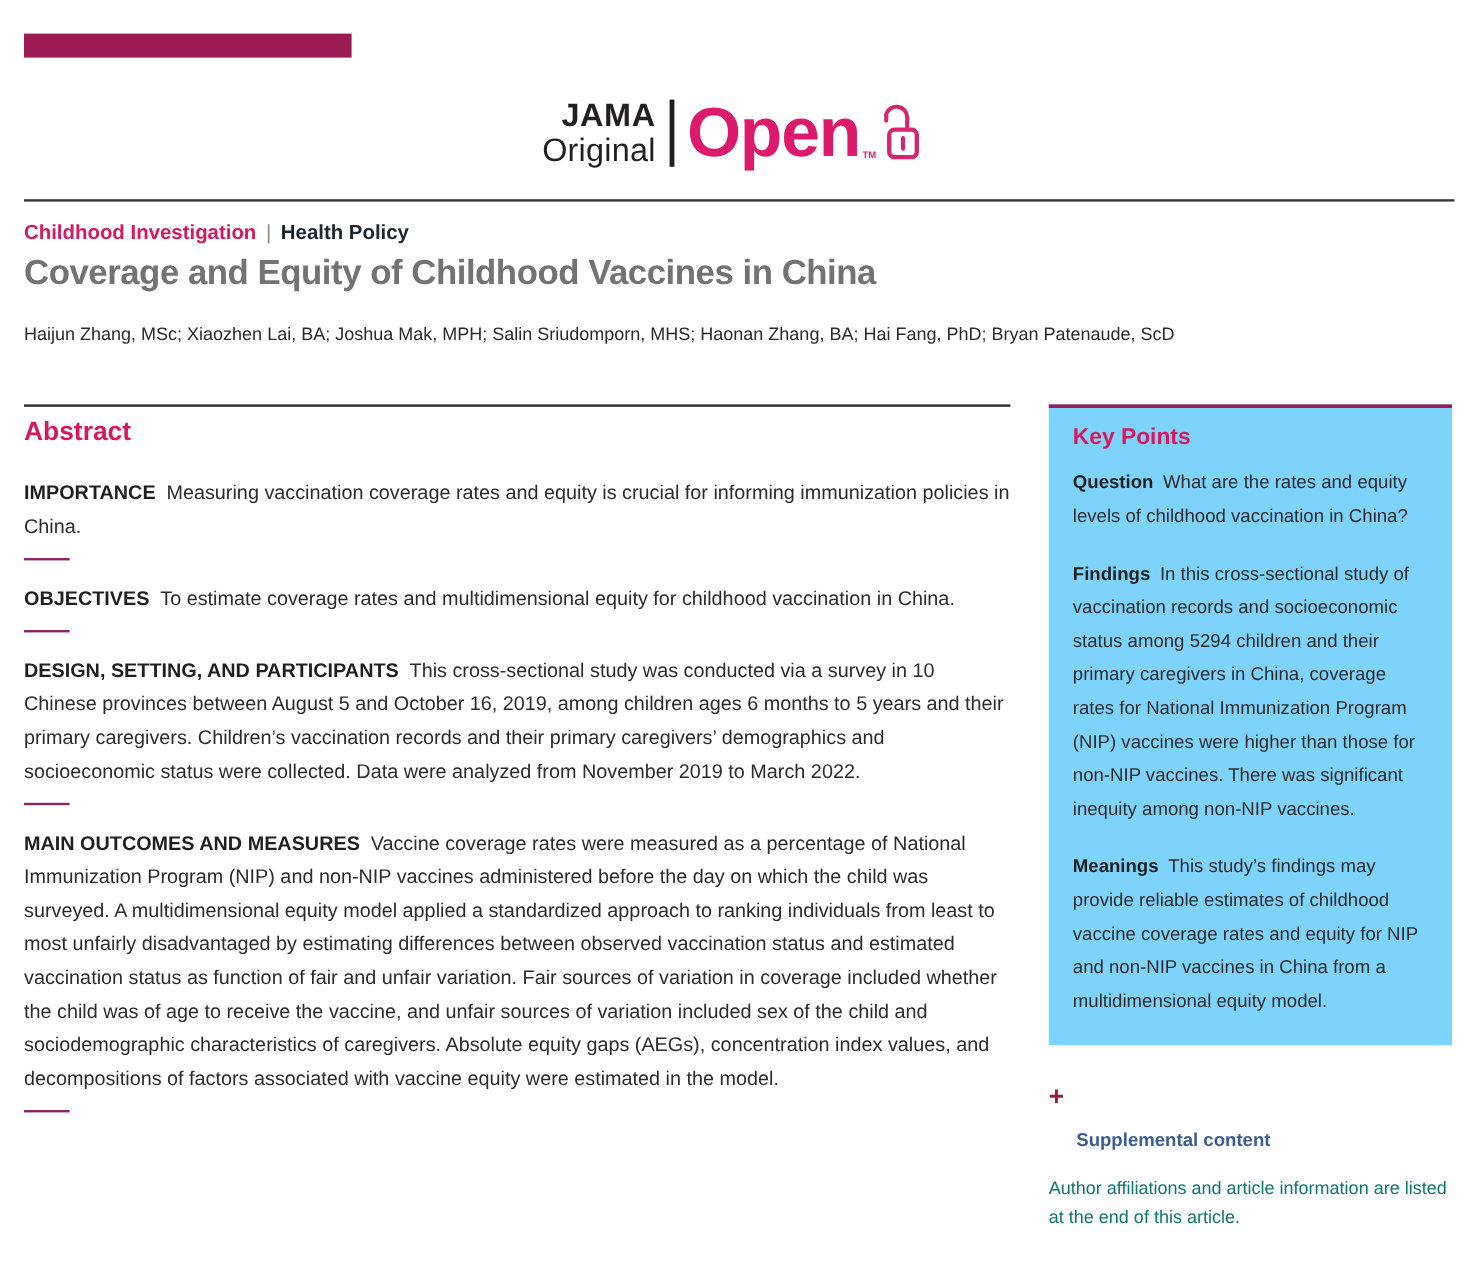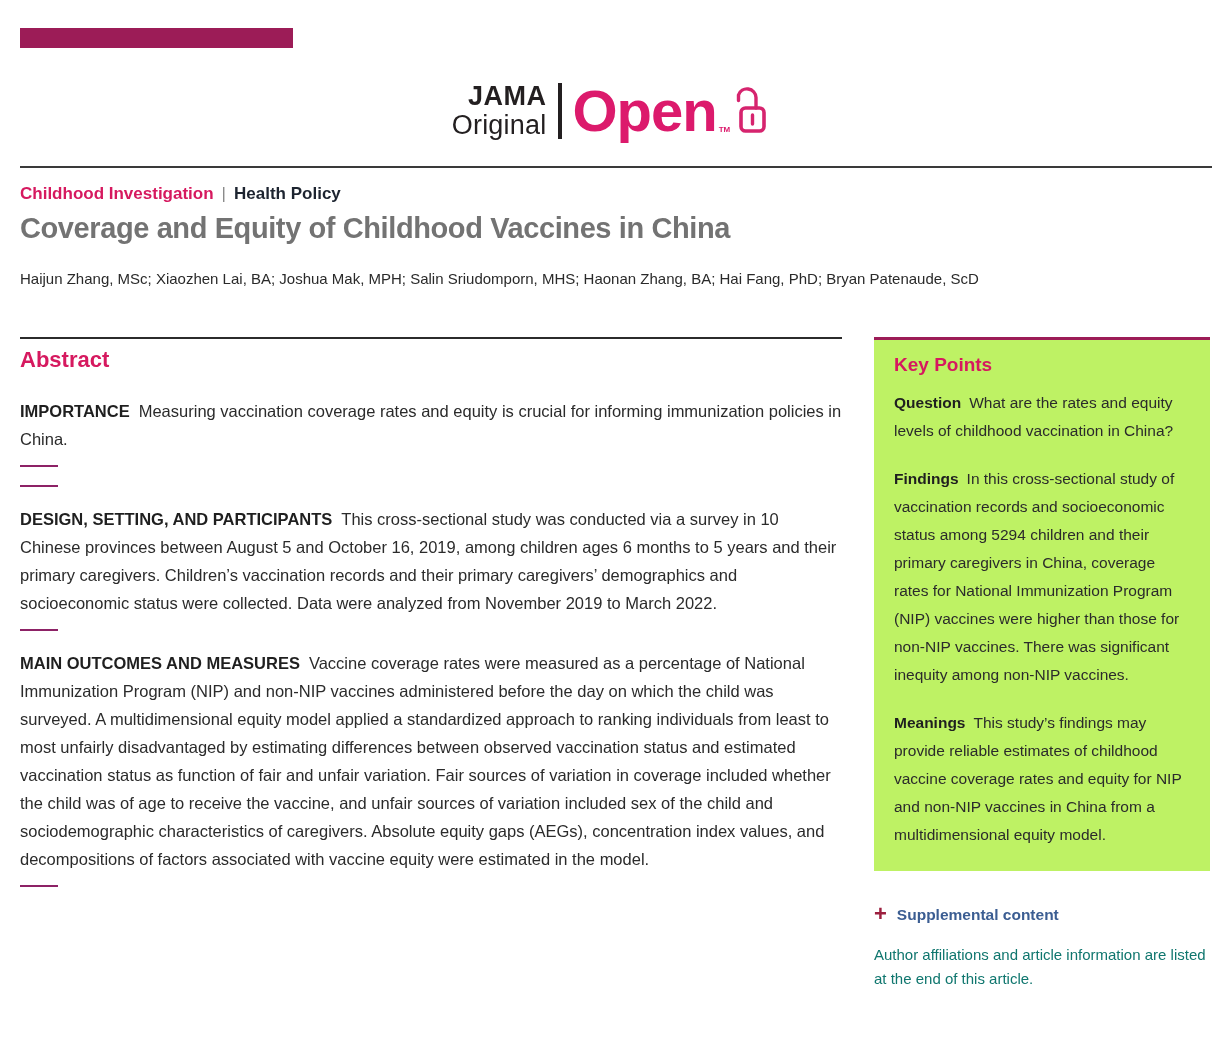--- a/index.html
+++ b/index.html
@@ -40,29 +40,29 @@
   .main { margin-top: 50px; display: grid; grid-template-columns: 822px 336px; column-gap: 32px; align-items: start; }
 
   
   .abstract-col { border-top: 2px solid #2b2b2b; }
   .abstract-h { margin: 8px 0 0 0; font-size: 22px; font-weight: 700; color: #d6195f; line-height: 26px; }
   .abs-para { margin: 24px 0 0 0; font-size: 16.5px; line-height: 28px; color: #2b2b2b; }
   .abs-label { font-weight: 700; color: #1f1f1f; margin-right: 9px; }
   .para-divider { border: none; border-top: 2px solid #8d2266; width: 38px; margin: 12px 0 18px 0; }
 
   
-  .keypoints { background: #bef264; border-top: 3px solid #9c1c57; padding: 13px 20px 22px 20px; }
+  .keypoints { background: #7dd3fc; border-top: 3px solid #9c1c57; padding: 13px 20px 22px 20px; }
   .kp-h { margin: 0; font-size: 19px; font-weight: 700; color: #d6195f; line-height: 24px; }
   .kp-para { margin: 12px 0 0 0; font-size: 15.5px; line-height: 28px; color: #2b2b2b; }
   .kp-para + .kp-para { margin-top: 20px; }
   .kp-label { font-weight: 700; color: #1f1f1f; margin-right: 8px; }
 
   .supplemental { margin-top: 34px; display: flex; align-items: flex-start; }
   .plus-icon { color: #9c1f3e; font-size: 22px; font-weight: 700; line-height: 18px; margin-right: 10px; }
-  .supp-link { font-size: 15.5px; font-weight: 700; color: #3b5d92; line-height: 20px; }
+  .supp-link { font-size: 15.5px; font-weight: 700; color: #3b5d92; line-height: 20px; margin-top: 36px; }
   .affil-note { margin-top: 18px; font-size: 15px; line-height: 24px; color: #0f766e; }
 </style>
 </head>
 <body>
 
 <div class="page">
 
   <div class="topbar"></div>
 
   <div class="logo-row">
@@ -95,20 +95,23 @@
   <div class="main">
 
     <div class="abstract-col">
       <h2 class="abstract-h">Abstract</h2>
 
       <p class="abs-para">
         <span class="abs-label">IMPORTANCE</span><span>Measuring vaccination coverage rates and equity is crucial for informing immunization policies in China.</span>
       </p>
       <hr class="para-divider">
 
+      <p class="abs-para" style="margin-top:0;">
+        <span class="abs-label">OBJECTIVES</span><span>To estimate coverage rates and multidimensional equity for childhood vaccination in China.</span>
+      </p>
       <hr class="para-divider">
 
       <p class="abs-para" style="margin-top:0;">
         <span class="abs-label">DESIGN, SETTING, AND PARTICIPANTS</span><span>This cross-sectional study was conducted via a survey in 10 Chinese provinces between August 5 and October 16, 2019, among children ages 6 months to 5 years and their primary caregivers. Children’s vaccination records and their primary caregivers’ demographics and socioeconomic status were collected. Data were analyzed from November 2019 to March 2022.</span>
       </p>
       <hr class="para-divider">
 
       <p class="abs-para" style="margin-top:0;">
         <span class="abs-label">MAIN OUTCOMES AND MEASURES</span><span>Vaccine coverage rates were measured as a percentage of National Immunization Program (NIP) and non-NIP vaccines administered before the day on which the child was surveyed. A multidimensional equity model applied a standardized approach to ranking individuals from least to most unfairly disadvantaged by estimating differences between observed vaccination status and estimated vaccination status as function of fair and unfair variation. Fair sources of variation in coverage included whether the child was of age to receive the vaccine, and unfair sources of variation included sex of the child and sociodemographic characteristics of caregivers. Absolute equity gaps (AEGs), concentration index values, and decompositions of factors associated with vaccine equity were estimated in the model.</span>
       </p>

